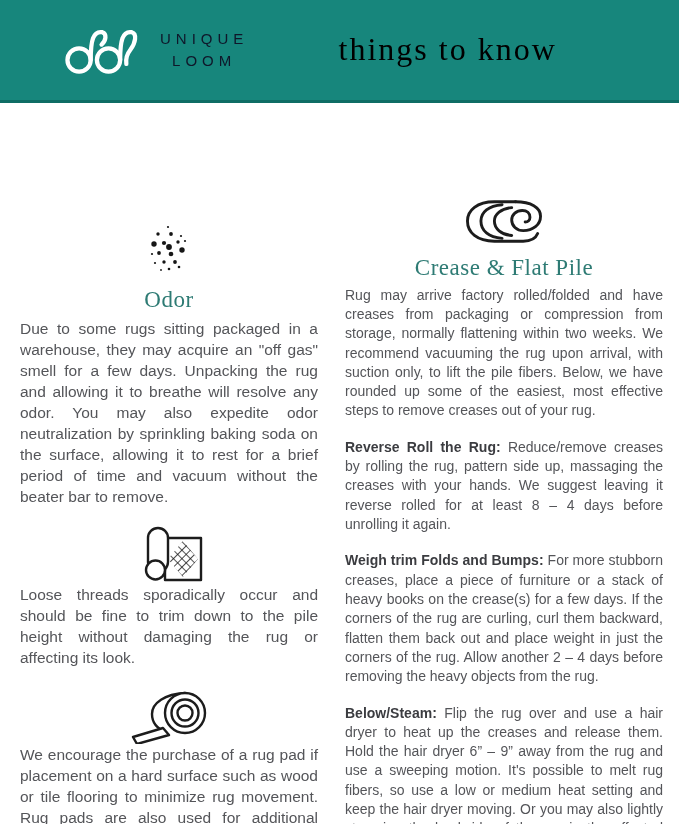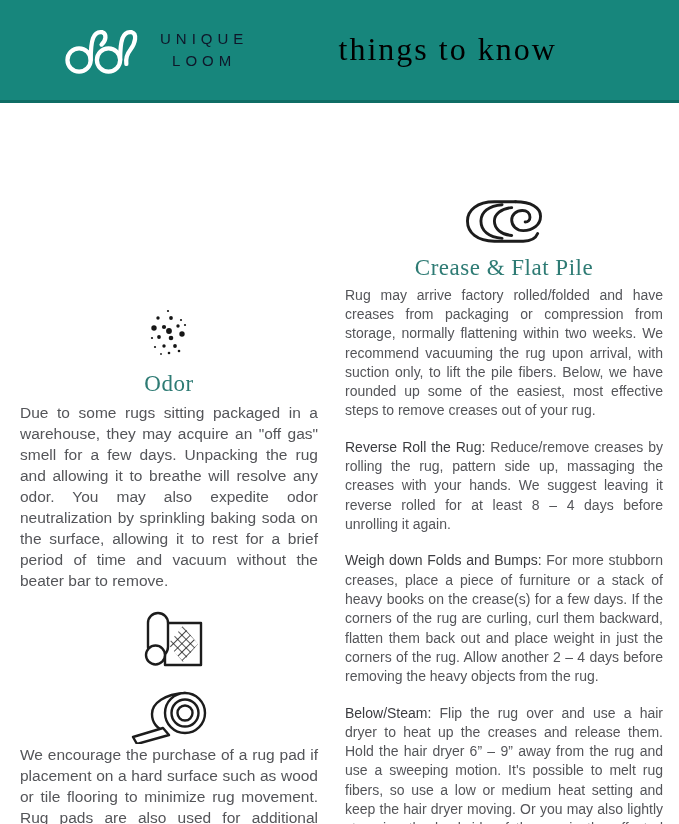--- a/index.html
+++ b/index.html
@@ -29,21 +29,21 @@
   .icon-wrap { display:flex; justify-content:center; align-items:flex-end; }
   .section h2 {
     text-align:center; font-family:"Liberation Serif", serif; font-weight:normal;
     color:#2e7b74; font-size:23px; letter-spacing:.5px; margin:8px 0 5px;
   }
   .body-text {
     color:#545559; font-size:15.5px; line-height:1.36; text-align:justify;
   }
   .col-right .body-text { font-size:14px; line-height:1.38; }
   .step { margin-top:17px; }
-  .step b { color:#3b3c40; font-weight:normal; }
+  .step b { color:#3b3c40; font-weight:bold; }
 
   .sec-odor .icon-wrap      { height:62px; }
   .sec-thread               { margin-top:17px; }
   .sec-thread .icon-wrap    { height:60px; }
   .sec-pad                  { margin-top:17px; }
   .sec-pad .icon-wrap       { height:58px; }
   .sec-crease .icon-wrap    { height:56px; padding-top:8px; }
 
   svg.linework { stroke:#1c1c1c; fill:none; stroke-linecap:round; stroke-linejoin:round; }
 </style>
@@ -109,20 +109,21 @@
             <pattern id="xh" width="6" height="6" patternUnits="userSpaceOnUse" patternTransform="rotate(45)">
               <path d="M0 0 H6 M0 0 V6" stroke="#1c1c1c" stroke-width="1.6" fill="none"></path>
             </pattern>
           </defs>
           <rect x="34" y="14" width="36" height="42" fill="#fff"></rect>
           <polygon points="52,17 67,35 52,53 37,35" fill="url(#xh)" stroke="none"></polygon>
           <rect x="17" y="4" width="20" height="44" rx="10" fill="#fff"></rect>
           <circle cx="24.5" cy="46" r="9.5" fill="#fff"></circle>
         </svg>
       </div>
+      <p class="body-text">Loose threads sporadically occur and should be fine to trim down to the pile height without damaging the rug or affecting its look.</p>
     </div>
 
     <div class="section sec-pad">
       <div class="icon-wrap">
         <svg class="linework" width="88" height="58" viewBox="0 0 88 58" stroke-width="2.4">
           <path d="M60 7 C40 8 27 17 27 28 C27 37 33 43 41 46"></path>
           <polygon points="38,42 8,51 12,58 44,49" fill="#fff"></polygon>
           <circle cx="60" cy="27" r="20" fill="#fff"></circle>
           <circle cx="60" cy="27" r="13.5"></circle>
           <circle cx="60" cy="27" r="7.5"></circle>
@@ -145,18 +146,18 @@
           <path d="M54 11 C43 12 36 18 36 25 C36 33 43 39 54 40"></path>
           <path d="M58 5 C74 5 84 11 84 20 C84 29 76 35 66 35 C59 35 54 30 54 24 C54 18 59 14 65 14 C70 14 73 17 73 21 C73 24 71 26 68 26"></path>
         </svg>
       </div>
       <h2>Crease &amp; Flat Pile</h2>
       <p class="body-text">Rug may arrive factory rolled/folded and have creases from packaging or compression from storage, normally flattening within two weeks. We recommend vacuuming the rug upon arrival, with suction only, to lift the pile fibers. Below, we have rounded up some of the easiest, most effective steps to remove creases out of your rug.</p>
     </div>
 
     <p class="body-text step"><b>Reverse Roll the Rug:</b> <span>Reduce/remove creases by rolling the rug, pattern side up, massaging the creases with your hands. We suggest leaving it reverse rolled for at least 8 – 4 days before unrolling it again.</span></p>
 
-    <p class="body-text step"><b>Weigh down Folds and Bumps:</b> <span>For more stubborn creases, place a piece of furniture or a stack of heavy books on the crease(s) for a few days. If the corners of the rug are curling, curl them backward, flatten them back out and place weight in just the corners of the rug. Allow another 2 – 4 days before removing the heavy objects from the rug.</span></p>
+    <p class="body-text step"><b>Weigh trim Folds and Bumps:</b> <span>For more stubborn creases, place a piece of furniture or a stack of heavy books on the crease(s) for a few days. If the corners of the rug are curling, curl them backward, flatten them back out and place weight in just the corners of the rug. Allow another 2 – 4 days before removing the heavy objects from the rug.</span></p>
 
     <p class="body-text step"><b>Below/Steam:</b> <span>Flip the rug over and use a hair dryer to heat up the creases and release them. Hold the hair dryer 6” – 9” away from the rug and use a sweeping motion. It's possible to melt rug fibers, so use a low or medium heat setting and keep the hair dryer moving. Or you may also lightly steaming the backside of the rug in the affected areas.</span></p>
 
   </div>
 </div>
 
 </body></html>

